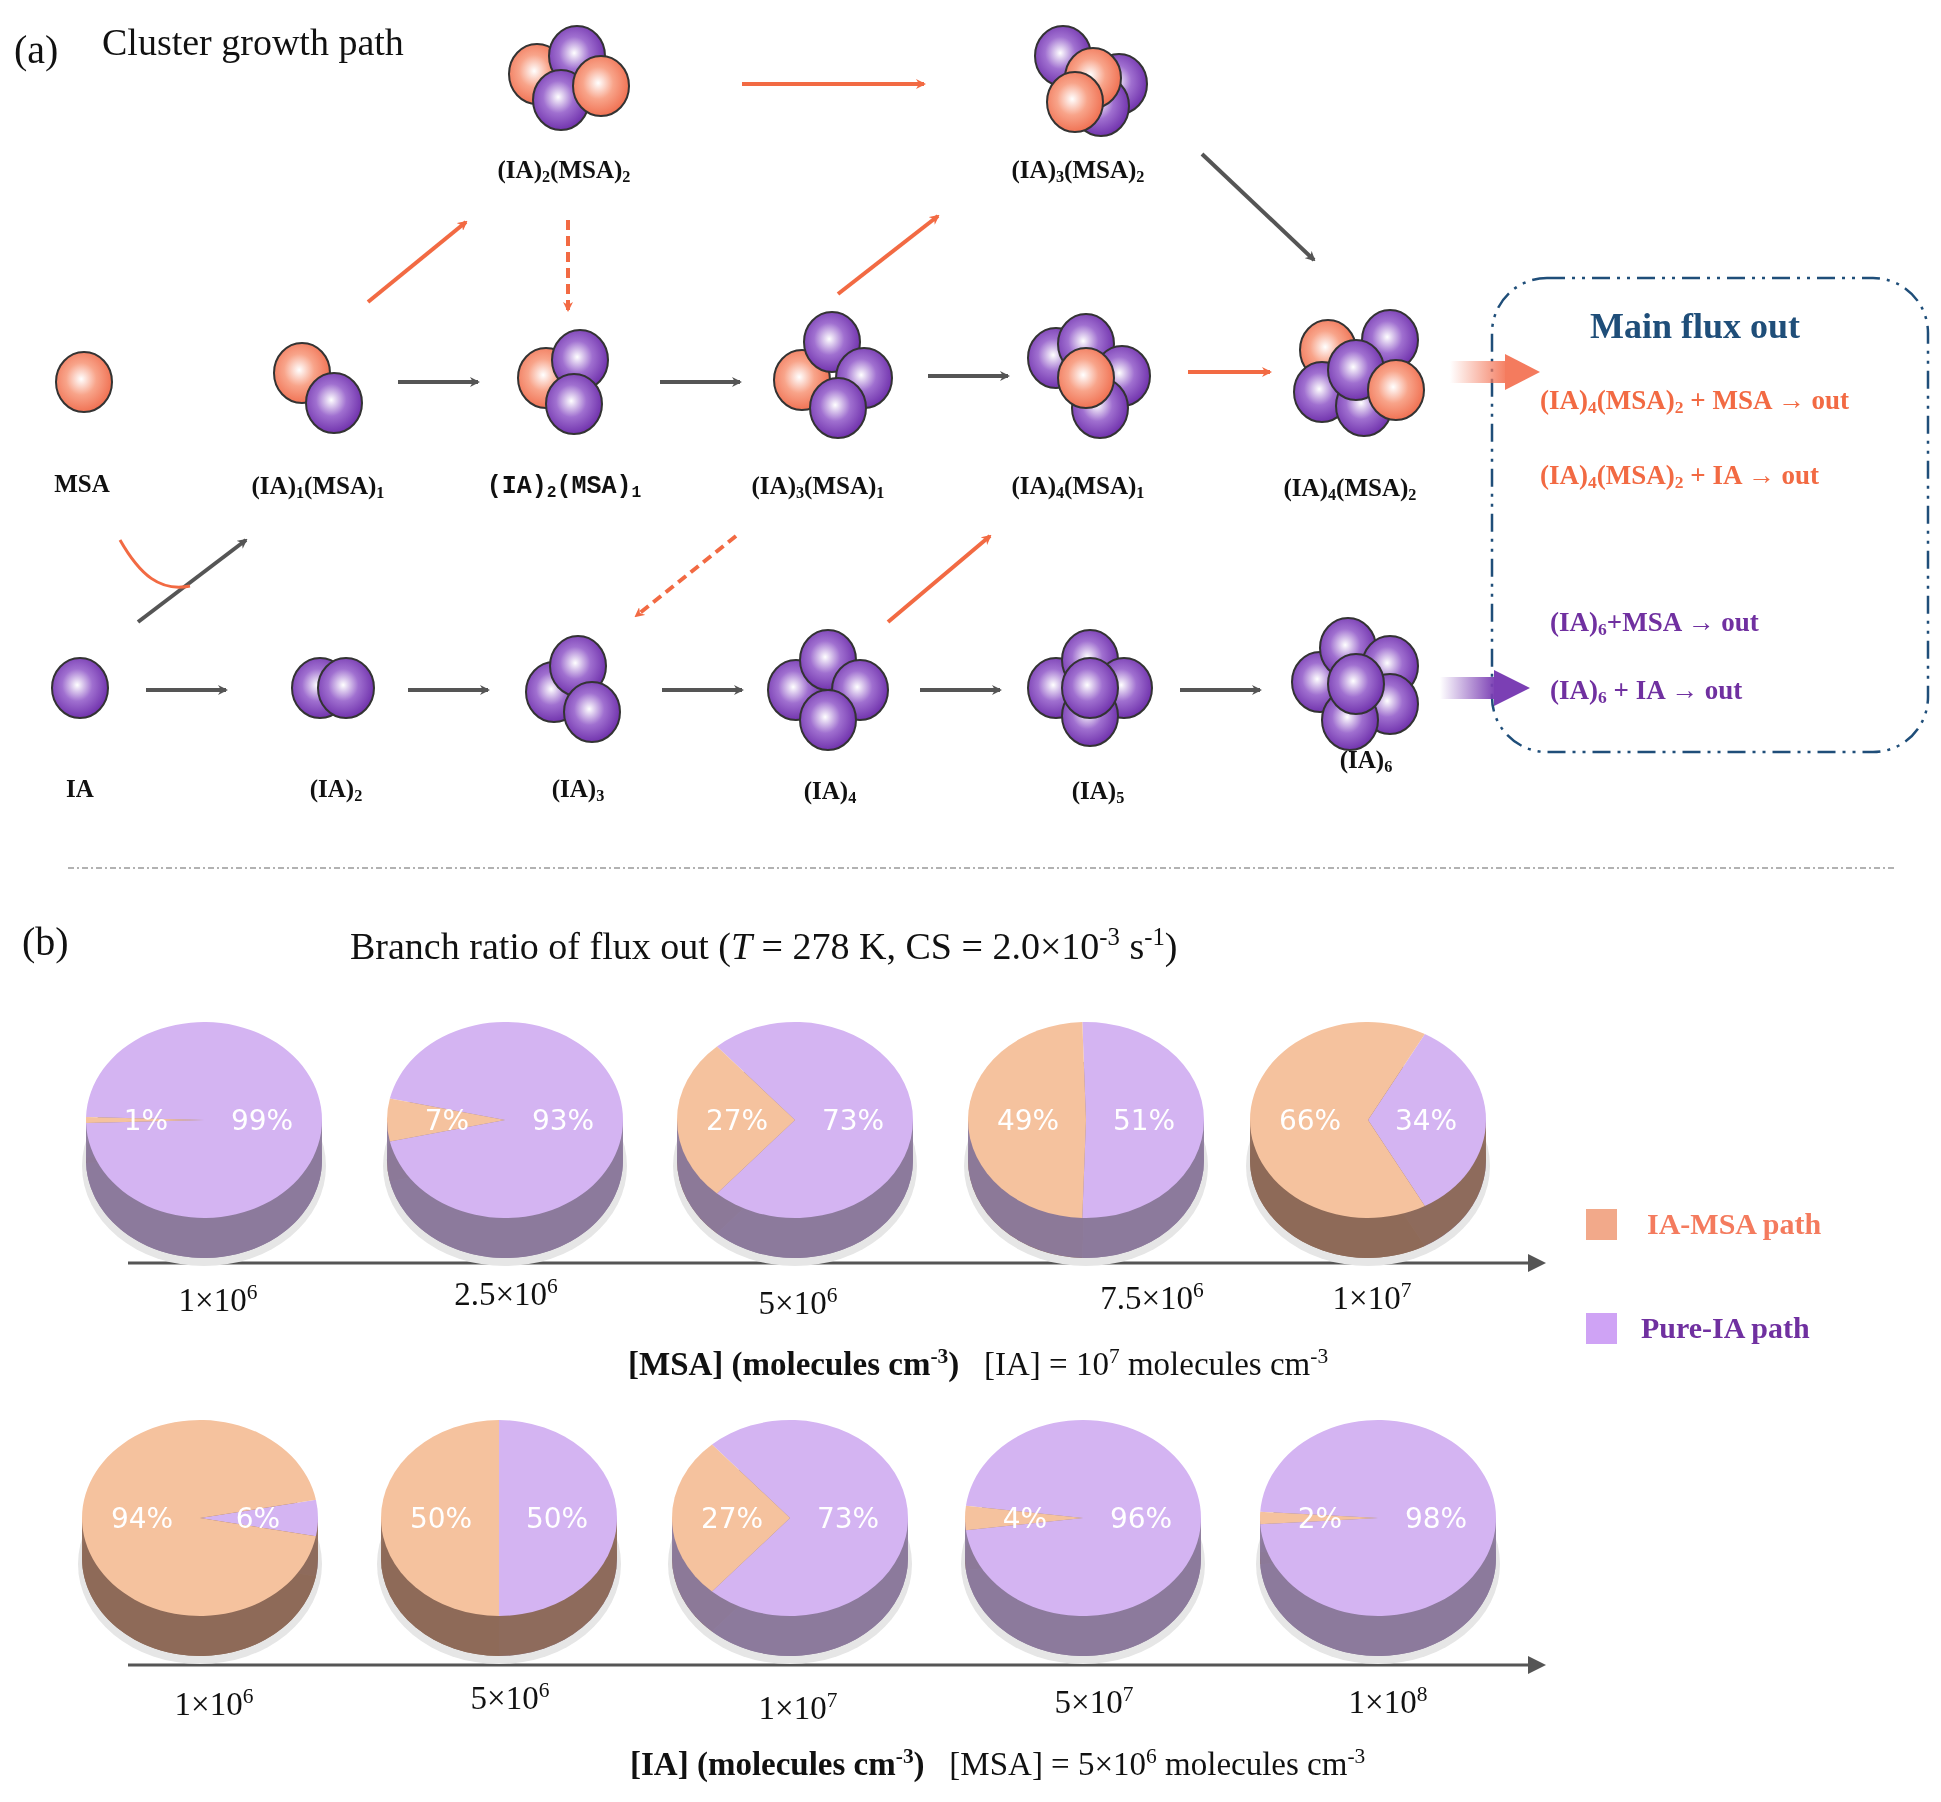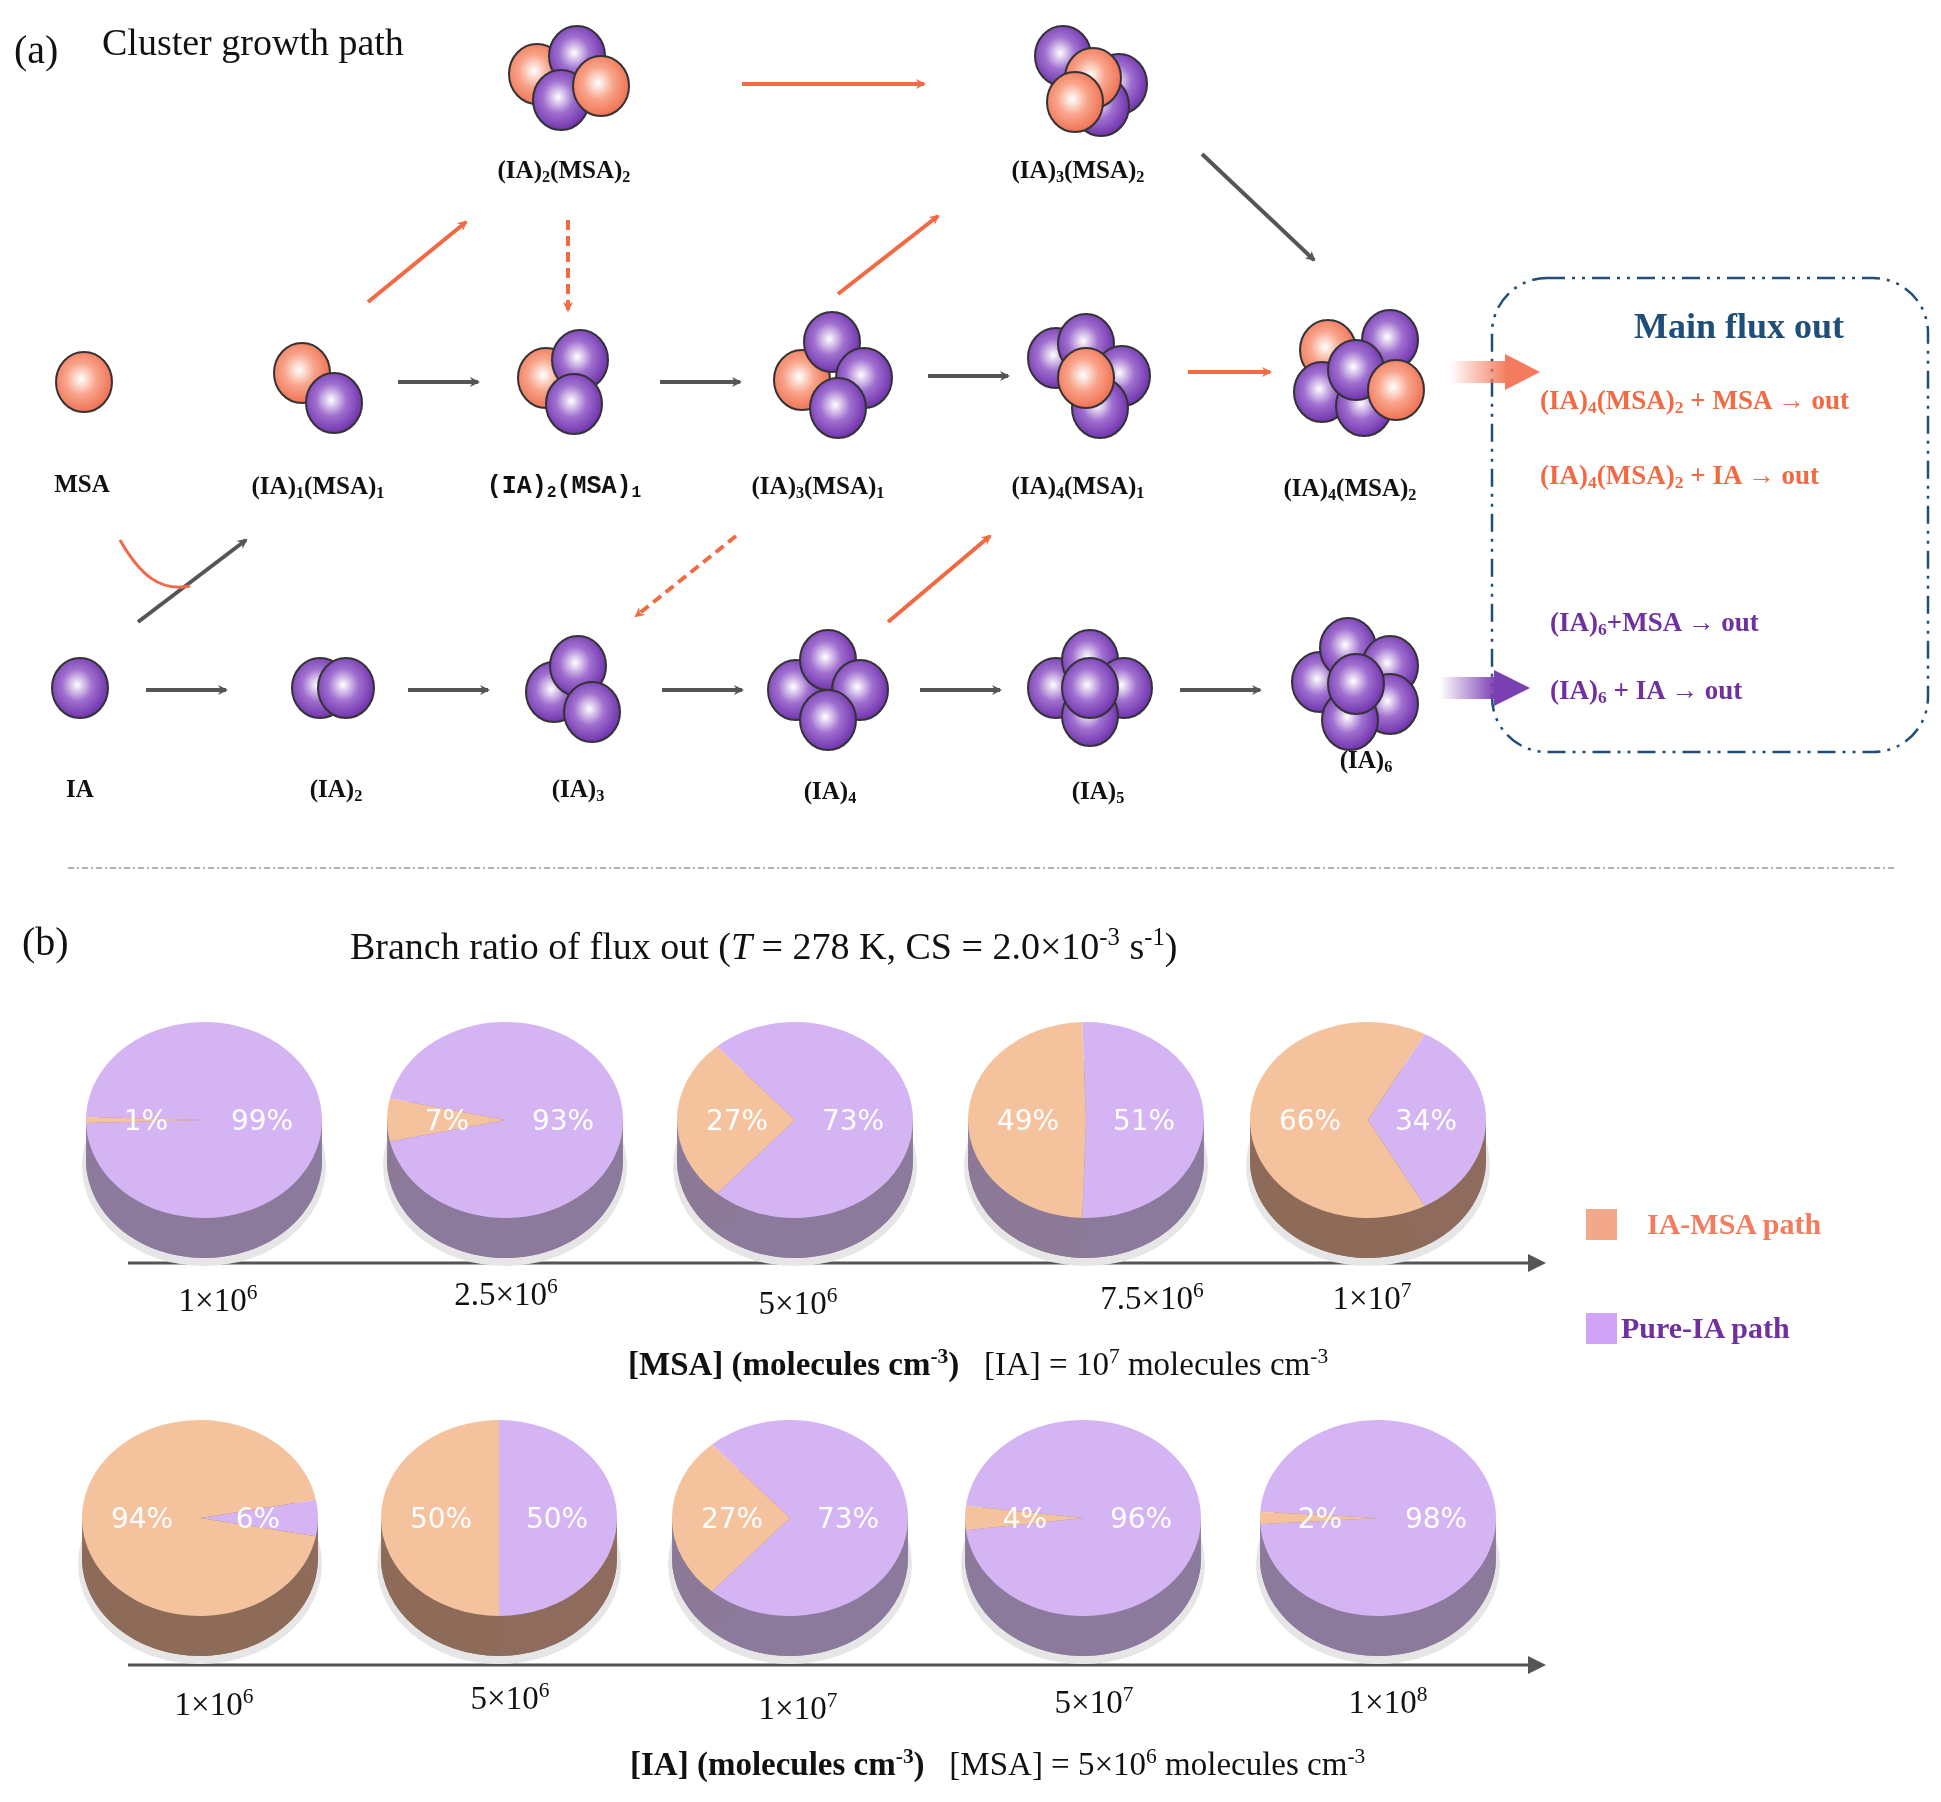--- a/index.html
+++ b/index.html
@@ -180,21 +180,21 @@
 <div class="abs species-label" style="left:818px; top:472px;"><span>(IA)</span><sub>3</sub><span>(MSA)</span><sub>1</sub></div>
 <div class="abs species-label" style="left:1078px; top:472px;"><span>(IA)</span><sub>4</sub><span>(MSA)</span><sub>1</sub></div>
 <div class="abs species-label" style="left:1350px; top:474px;"><span>(IA)</span><sub>4</sub><span>(MSA)</span><sub>2</sub></div>
 <div class="abs species-label" style="left:80px; top:775px;"><span>IA</span></div>
 <div class="abs species-label" style="left:336px; top:775px;"><span>(IA)</span><sub>2</sub></div>
 <div class="abs species-label" style="left:578px; top:775px;"><span>(IA)</span><sub>3</sub></div>
 <div class="abs species-label" style="left:830px; top:777px;"><span>(IA)</span><sub>4</sub></div>
 <div class="abs species-label" style="left:1098px; top:777px;"><span>(IA)</span><sub>5</sub></div>
 <div class="abs species-label" style="left:1366px; top:746px;"><span>(IA)</span><sub>6</sub></div>
 
-<div class="abs flux-title" style="left:1590px; top:305px;margin-left:44px;">Main flux out</div>
+<div class="abs flux-title" style="left:1590px; top:305px;">Main flux out</div>
 <div class="abs flux-line flux-orange" style="left:1540px; top:385px;"><span>(IA)</span><sub>4</sub><span>(MSA)</span><sub>2</sub><span> + MSA → out</span></div>
 <div class="abs flux-line flux-orange" style="left:1540px; top:460px;"><span>(IA)</span><sub>4</sub><span>(MSA)</span><sub>2</sub><span> + IA → out</span></div>
 <div class="abs flux-line flux-purple" style="left:1550px; top:607px;"><span>(IA)</span><sub>6</sub><span>+MSA → out</span></div>
 <div class="abs flux-line flux-purple" style="left:1550px; top:675px;"><span>(IA)</span><sub>6</sub><span> + IA → out</span></div>
 
 <div class="abs panel-label" style="left:22px; top:918px;">(b)</div>
 <div class="abs title-b" style="left:350px; top:924px;"><span>Branch ratio of flux out  (</span><i>T</i><span> = 278 K, CS = 2.0×10</span><sup>-3</sup><span> s</span><sup>-1</sup><span>)</span></div>
 
 <svg id="pies-svg" width="1941" height="1802" style="pointer-events:none;">
     <g>
@@ -360,16 +360,16 @@
 <div class="abs tick-label" style="left:798px; top:1690px;"><span>1×10</span><sup>7</sup></div>
 <div class="abs tick-label" style="left:1094px; top:1684px;"><span>5×10</span><sup>7</sup></div>
 <div class="abs tick-label" style="left:1388px; top:1684px;"><span>1×10</span><sup>8</sup></div>
 
 <div class="abs axis-caption" style="left:630px; top:1746px;"><b><span>[IA] (molecules cm</span><sup>-3</sup><span>)</span></b>&nbsp;&nbsp;&nbsp;<span>[MSA] = 5×10</span><sup>6</sup><span> molecules cm</span><sup>-3</sup></div>
 
 <div class="abs" style="left:1586px; top:1207px; display:flex; align-items:center; gap:30px;">
   <div class="legend-swatch" id="sw0" style="background: rgb(242, 169, 138);"></div>
   <span class="legend-text" id="lt0" style="color: rgb(244, 123, 94);">IA-MSA path</span>
 </div>
-<div class="abs" style="left:1586px; top:1311px; display:flex; align-items:center; gap:4px;">
+<div class="abs" style="left:1586px; top:1311px; display:flex; align-items:center; gap:24px;">
   <div class="legend-swatch" id="sw1" style="background: rgb(207, 163, 245);"></div>
   <span class="legend-text" id="lt1" style="color: rgb(112, 48, 160);">Pure-IA  path</span>
 </div>
 
 </body></html>

